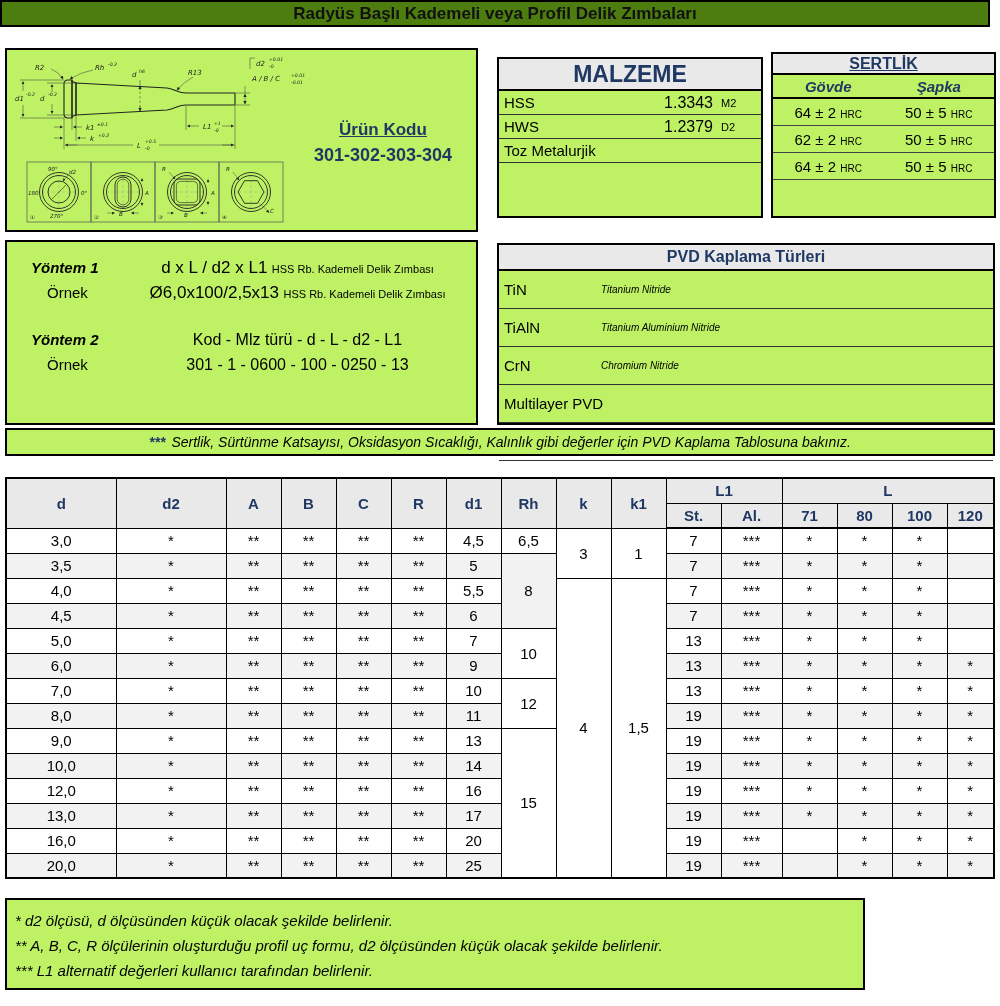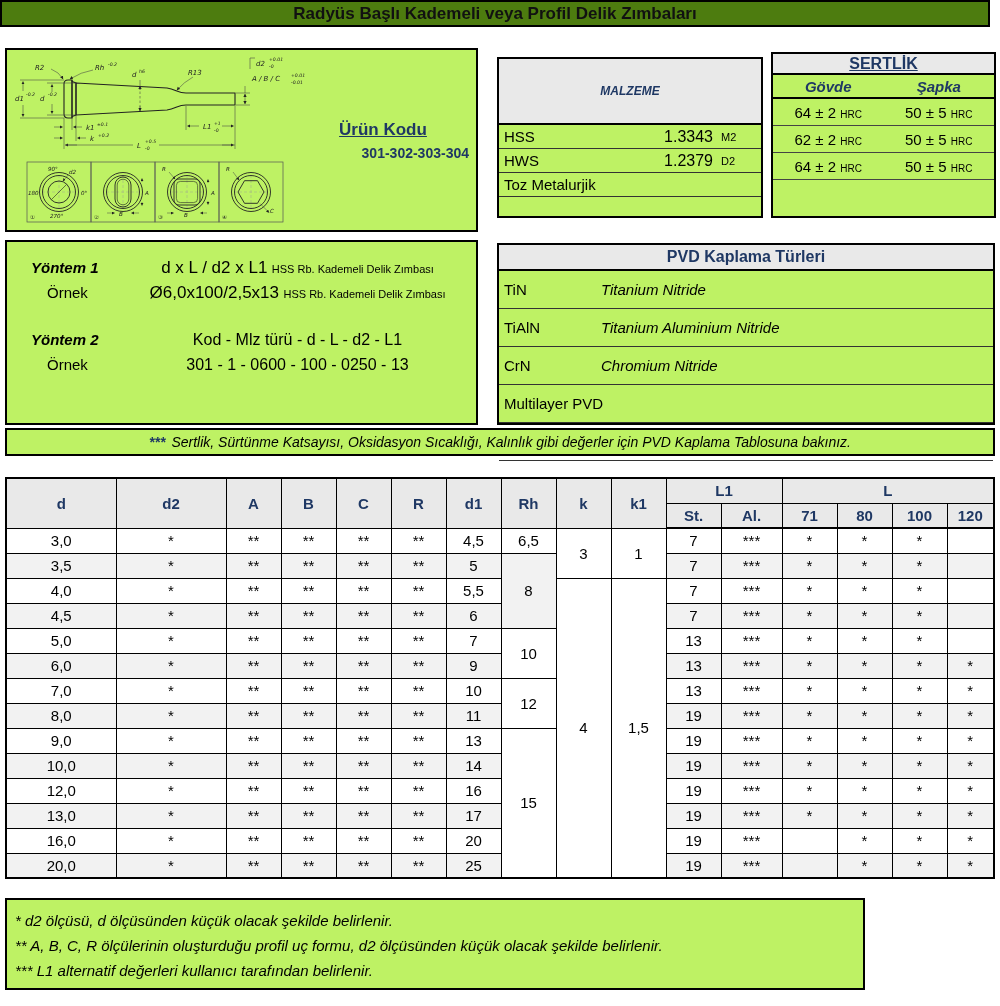--- a/index.html
+++ b/index.html
@@ -27,25 +27,25 @@
   }
 
   
   .draw-box { left: 5px; top: 48px; width: 473px; height: 184px; }
   .draw-box svg { display: block; }
   .dim-label { font-style: italic; fill: #222; font-size: 7px; font-family: "DejaVu Sans", sans-serif; }
   .dim-tol   { font-style: italic; fill: #222; font-size: 4.6px; font-family: "DejaVu Sans", sans-serif; }
   .sec-label { font-style: italic; fill: #222; font-size: 5.6px; font-family: "DejaVu Sans", sans-serif; }
   .urun-kodu { left: 290px; top: 70px; width: 172px; text-align: center; }
   .urun-kodu .uk1 { font-size: 17px; font-weight: bold; color: #1f3864; text-decoration: underline; }
-  .urun-kodu .uk2 { font-size: 14px; font-weight: bold; color: #1f3864; margin-top: 5px; text-align: right; }
+  .urun-kodu .uk2 { font-size: 18px; font-weight: bold; color: #1f3864; margin-top: 5px; }
 
   
   .malzeme-box { left: 497px; top: 57px; width: 266px; height: 161px; }
-  .malzeme-box .sec-head { height: 66px; font-size: 12px; font-style: italic; }
+  .malzeme-box .sec-head { height: 32px; font-size: 23px; }
   .m-row { display: grid; grid-template-columns: 1fr auto 36px; align-items: center;
            height: 24px; border-bottom: 1px solid #333; padding: 0 4px 0 5px; }
   .m-name { font-size: 15px; }
   .m-val  { font-size: 16px; text-align: right; padding-right: 8px; }
   .m-grade{ font-size: 11px; text-align: left; }
 
   
   .sertlik-box { left: 771px; top: 52px; width: 225px; height: 166px; }
   .sertlik-box .sec-head { height: 21px; font-size: 16px; text-decoration: underline; }
   .s-subhead { display: grid; grid-template-columns: 1fr 1fr; height: 24px;
@@ -67,21 +67,21 @@
   .f-big { font-size: 17px; }
   .f-suf { font-size: 11px; }
   .f-med { font-size: 16px; }
 
   
   .pvd-box { left: 497px; top: 243px; width: 498px; height: 182px; }
   .pvd-box .sec-head { height: 26px; font-size: 16px; }
   .pvd-row { display: grid; grid-template-columns: 102px 1fr; align-items: center;
              height: 38px; border-bottom: 1px solid #333; }
   .pvd-code { font-size: 15px; padding-left: 5px; white-space: nowrap; }
-  .pvd-name { font-size: 15px; font-style: italic; }
+  .pvd-name { font-size: 10px; font-style: italic; }
 
   
   .note-bar { left: 5px; top: 428px; width: 990px; height: 28px;
               display: flex; align-items: center; justify-content: center;
               font-size: 14px; font-style: italic; }
   .note-stars { color: #1f3864; font-weight: bold; margin-right: 6px; }
 
   
   .table-wrap { left: 5px; top: 477px; width: 990px; }
   #main-table { border-collapse: collapse; width: 100%; table-layout: fixed; border: 2px solid #000; }

